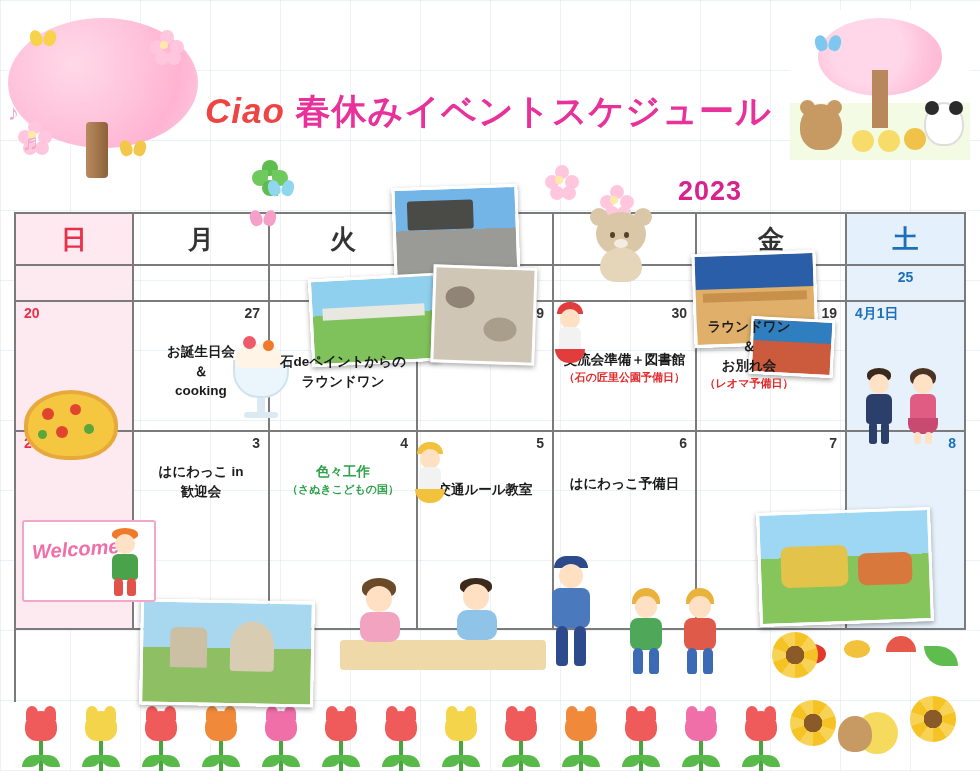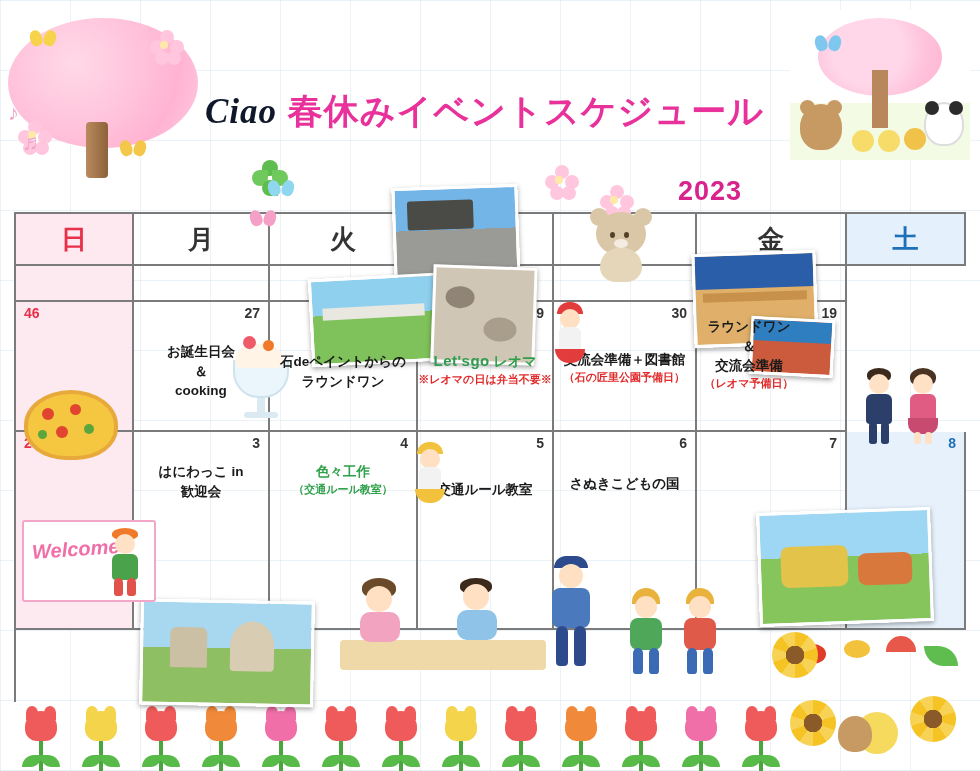--- a/index.html
+++ b/index.html
@@ -22,21 +22,21 @@
   .sheet{position:absolute;inset:0;z-index:1;}
 
   
   .title{
     position:absolute;left:205px;top:88px;
     font-size:35px;font-weight:bold;color:#e8319a;
     letter-spacing:1px;
     text-shadow:1px 1px 0 #fff;
     white-space:nowrap;
   }
-  .title .ciao{color:#0f172a;font-style:italic;font-family:Liberation Serif, serif;}
+  .title .ciao{color:#ef4444;font-style:italic;}
   .year{
     position:absolute;left:678px;top:176px;
     font-size:27px;font-weight:bold;color:#d8228c;
     letter-spacing:1px;
   }
 
   
   .cal{
     position:absolute;left:14px;top:212px;
     width:952px;height:490px;
@@ -356,97 +356,96 @@
 
     <div class="row wk">
       <div class="cell c0 sun-col"></div>
       <div class="cell c1"></div>
       <div class="cell c2"></div>
       <div class="cell c3"></div>
       <div class="cell c4"></div>
       <div class="cell c5">
         <div class="daynum" style="left:50%;transform:translateX(-50%);">24</div>
       </div>
+      <div class="cell c6 sat-col">
+        <div class="daynum b" style="left:50%;transform:translateX(-50%);">25</div>
+      </div>
     </div>
 
     <div class="row week">
       <div class="cell c0 sun-col">
-        <div class="daynum r">46</div>
+        <div class="daynum r">20</div>
       </div>
       <div class="cell c1">
         <div class="daynum" style="left:auto;right:8px;margin-left:19px;">27</div>
         <div class="ev" style="top:40px;">
           <div>お誕生日会</div>
           <div>＆</div>
           <div>cooking</div>
         </div>
       </div>
       <div class="cell c2">
         <div class="daynum" style="left:auto;right:8px;">28</div>
         <div class="ev" style="top:50px;">
           <div>石deペイントからの</div>
           <div>ラウンドワン</div>
         </div>
       </div>
       <div class="cell c3">
         <div class="daynum" style="left:auto;right:8px;">29</div>
-        <div class="ev" style="top:48px;">
-          <div>
-            <span class="lets">Let'sgo</span>
-            <span class="green" style="font-size:14px;">レオマ</span>
-          </div>
-          <div class="sm red">※レオマの日は弁当不要※</div>
-        </div>
       </div>
       <div class="cell c4">
         <div class="daynum" style="left:auto;right:8px;">30</div>
         <div class="ev" style="top:48px;">
           <div>交流会準備＋図書館</div>
           <div class="sm red">（石の匠里公園予備日）</div>
         </div>
       </div>
       <div class="cell c5">
         <div class="daynum" style="left:auto;right:8px;">19</div>
         <div class="ev" style="top:16px;left:-6px;right:38px;font-family:Liberation Mono, monospace;">
           <div>ラウンドワン</div>
           <div>＆</div>
-          <div>交流会準備</div>
+          <div>お別れ会</div>
           <div class="sm red">（レオマ予備日）</div>
         </div>
+      </div>
+      <div class="cell c6 sat-col">
+        <div class="daynum b">4月1日</div>
       </div>
     </div>
 
     <div class="row week2">
       <div class="cell c0 sun-col">
         <div class="daynum r">2</div>
       </div>
       <div class="cell c1">
         <div class="daynum" style="left:auto;right:8px;">3</div>
         <div class="ev" style="top:30px;">
           <div>はにわっこ in</div>
           <div>歓迎会</div>
         </div>
       </div>
       <div class="cell c2">
         <div class="daynum" style="left:auto;right:8px;">4</div>
         <div class="ev" style="top:30px;">
           <div class="green">色々工作</div>
-          <div class="sm green">（交通ルール教室）</div>
+          <div class="sm green">（さぬきこどもの国）</div>
         </div>
       </div>
       <div class="cell c3">
         <div class="daynum" style="left:auto;right:8px;">5</div>
         <div class="ev" style="top:48px;">
           <div>交通ルール教室</div>
         </div>
       </div>
       <div class="cell c4">
         <div class="daynum" style="left:auto;right:8px;">6</div>
         <div class="ev" style="top:42px;">
-          <div>さぬきこどもの国</div>
+          <div>はにわっこ予備日</div>
         </div>
       </div>
       <div class="cell c5">
         <div class="daynum" style="left:auto;right:8px;">7</div>
       </div>
       <div class="cell c6 sat-col">
         <div class="daynum b" style="left:auto;right:8px;">8</div>
       </div>
     </div>
 

